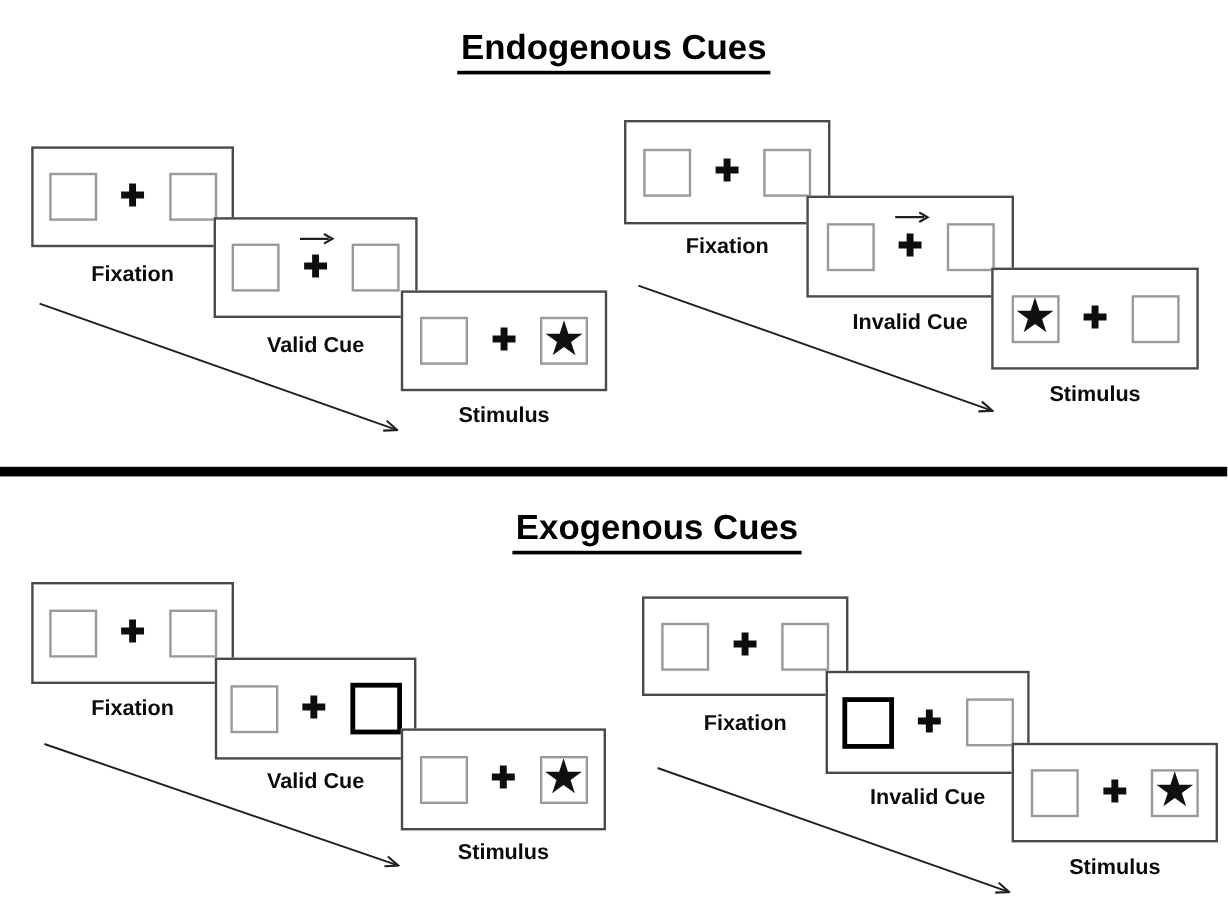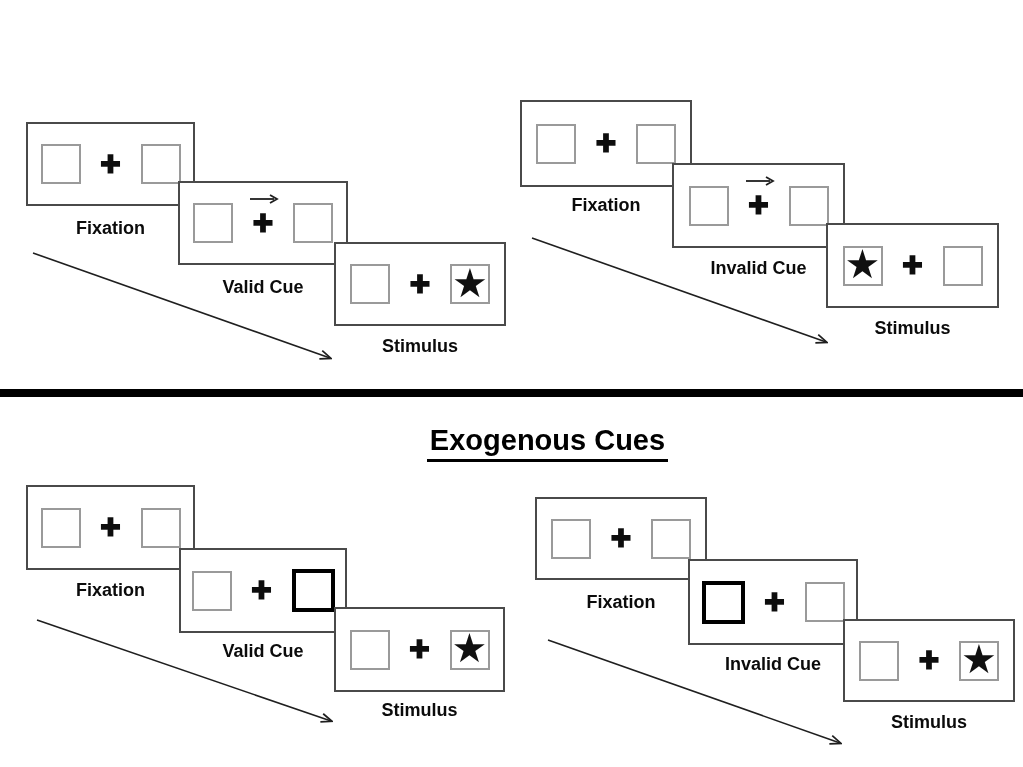--- a/index.html
+++ b/index.html
@@ -30,20 +30,23 @@
     text-align:center;line-height:1.2;
   }
   .divider{position:absolute;left:0;top:389px;width:1023px;height:8px;background:#000;}
   #arrow-overlay{position:absolute;left:0;top:0;pointer-events:none;}
 </style>
 </head>
 <body>
 
 <div id="stage">
 
+  <div class="sec-title" style="top:24px;">
+    <span>Endogenous Cues</span>
+  </div>
   <div class="sec-title" style="top:424px;padding-left:36px;">
     <span>Exogenous Cues</span>
   </div>
 
   <div class="divider"></div>
 
   <div class="panel" style="left:26px;top:122px;width:169px;height:84px;">
     <span class="sq"></span>
     <span class="plus-wrap">
         <span class="plus">✚</span>

